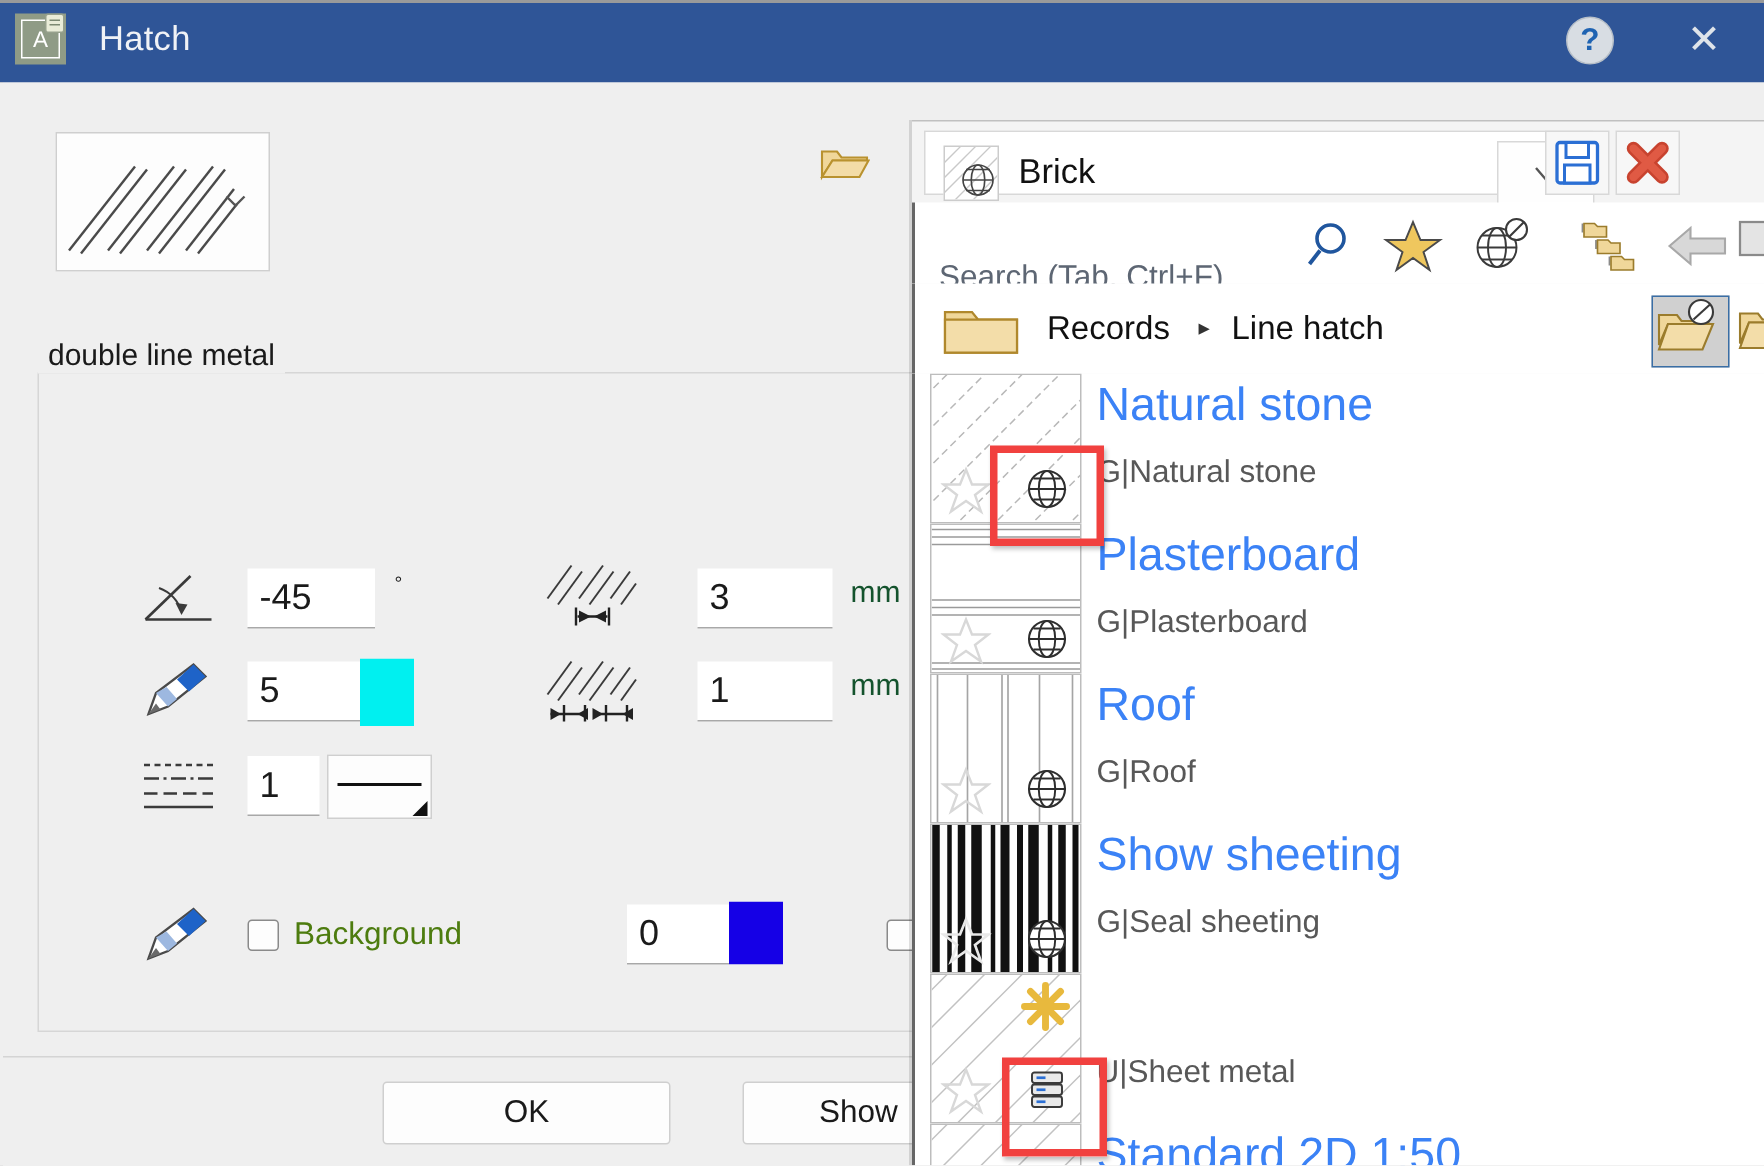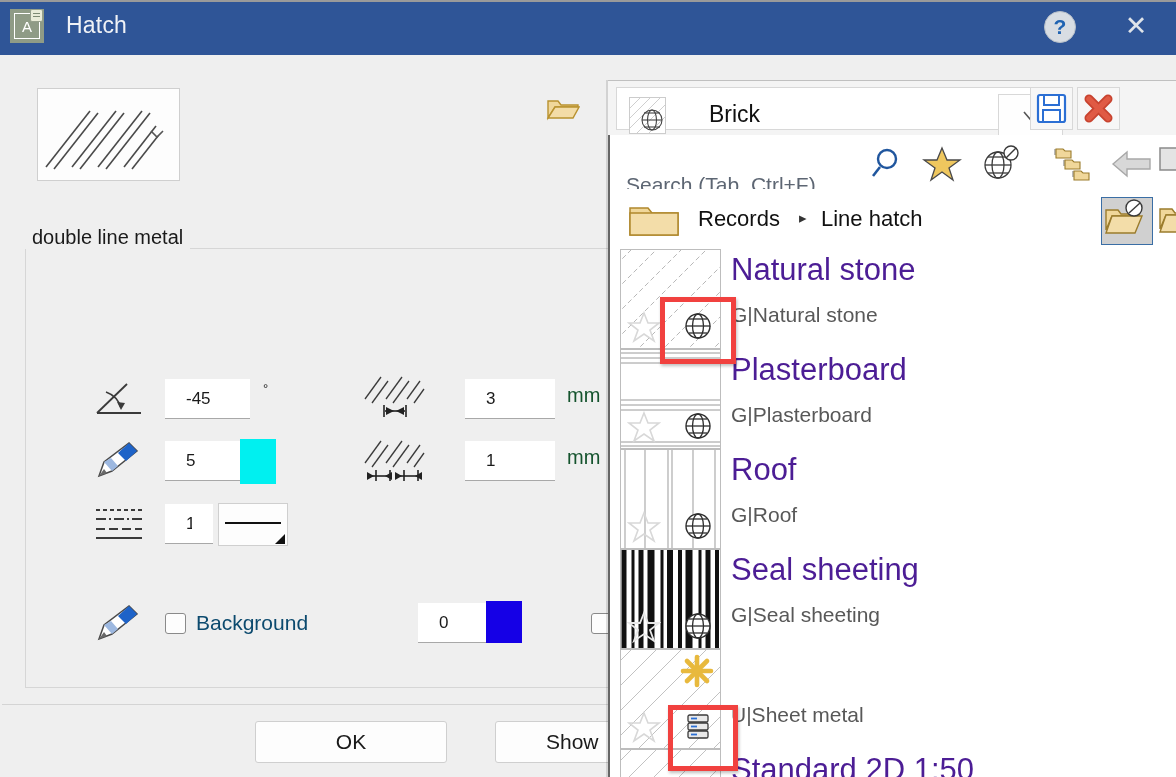--- a/index.html
+++ b/index.html
@@ -139,23 +139,23 @@
     width: 52px; height: 42px;
   }
 
   .field {
     position: absolute;
     background: #ffffff;
     border: none;
     border-bottom: 1px solid #a8a8a8;
     box-sizing: border-box;
     font-family: "Liberation Sans", sans-serif;
-    font-size: 17px;
+    font-size: 24px;
     color: #1a1a1a;
-    padding: 0 21px;
+    padding: 0 8px;
     outline: none;
   }
   .unit {
     position: absolute;
     font-size: 20px;
     color: #14532d;
   }
   .deg {
     position: absolute;
     font-size: 13px;
@@ -191,21 +191,21 @@
     width: 21px; height: 21px;
     background: #fdfdfd;
     border: 1px solid #8a8a8a;
     border-radius: 3px;
     box-sizing: border-box;
     cursor: pointer;
   }
   .cb-label {
     position: absolute;
     font-size: 21px;
-    color: #0c4a6e;
+    color: #4d7c0f;
   }
 
   .btn {
     position: absolute;
     background: #fdfdfd;
     border: 1px solid #cfcfcf;
     border-radius: 3px;
     box-sizing: border-box;
     font-family: "Liberation Sans", sans-serif;
     font-size: 21px;
@@ -243,21 +243,21 @@
   .ov-thumb-mini {
     position: absolute; left: 12px; top: 9px;
     width: 37px; height: 37px;
     background: #fff;
     border: 1px solid #cccccc;
     box-sizing: border-box;
     overflow: hidden;
   }
   .ov-name-text {
     position: absolute; left: 62px; top: 13px;
-    font-size: 23px; color: #111; margin-left: 30px;
+    font-size: 23px; color: #111;
   }
   .ov-drop {
     position: absolute; left: 381px; top: 6px;
     width: 65px; height: 43px;
     background: #fefefe;
     border: 1px solid #d8d8d8;
     box-sizing: border-box;
     cursor: pointer;
   }
   .ov-icon-btn {
@@ -337,21 +337,21 @@
   .li-thumb {
     position: absolute; left: 10px; top: 0px;
     width: 101px; height: 100px;
     background: #fff;
     border: 1px solid #bdbdbd;
     box-sizing: border-box;
     overflow: hidden;
   }
   .li-title {
     position: absolute; left: 121px; top: 3px;
-    font-size: 31px; color: #4c1d95;
+    font-size: 31px; color: #3b82f6;
     white-space: nowrap;
   }
   .li-sub {
     position: absolute; left: 121px; top: 54px;
     font-size: 21px; color: #585858;
     white-space: nowrap;
   }
   .li-star {
     position: absolute; left: 6px; bottom: 4px;
     width: 34px; height: 34px;
@@ -801,21 +801,21 @@
               <circle cx="16" cy="16" r="12" fill="#fff" stroke="#2e2e2e" stroke-width="1.4"></circle>
               <g stroke="#2e2e2e" stroke-width="1.3" fill="none">
                 <ellipse cx="16" cy="16" rx="5.5" ry="12"></ellipse>
                 <line x1="4" y1="16" x2="28" y2="16"></line>
                 <line x1="7" y1="9" x2="25" y2="9"></line>
                 <line x1="7" y1="23" x2="25" y2="23"></line>
               </g>
             </svg>
           </div>
         </div>
-        <div class="li-title">Seal sheeting</div>
+        <div class="li-title">Show sheeting</div>
         <div class="li-sub">G|Seal sheeting</div>
       </div>
 
       <div class="li">
         <div class="li-thumb">
           <svg width="99" height="98" viewBox="0 0 99 98">
             <g stroke="#c2c2c2" stroke-width="1" fill="none">
               <line x1="-10" y1="20" x2="20" y2="-10"></line>
               <line x1="-10" y1="45" x2="45" y2="-10"></line>
               <line x1="-10" y1="70" x2="70" y2="-10"></line>

